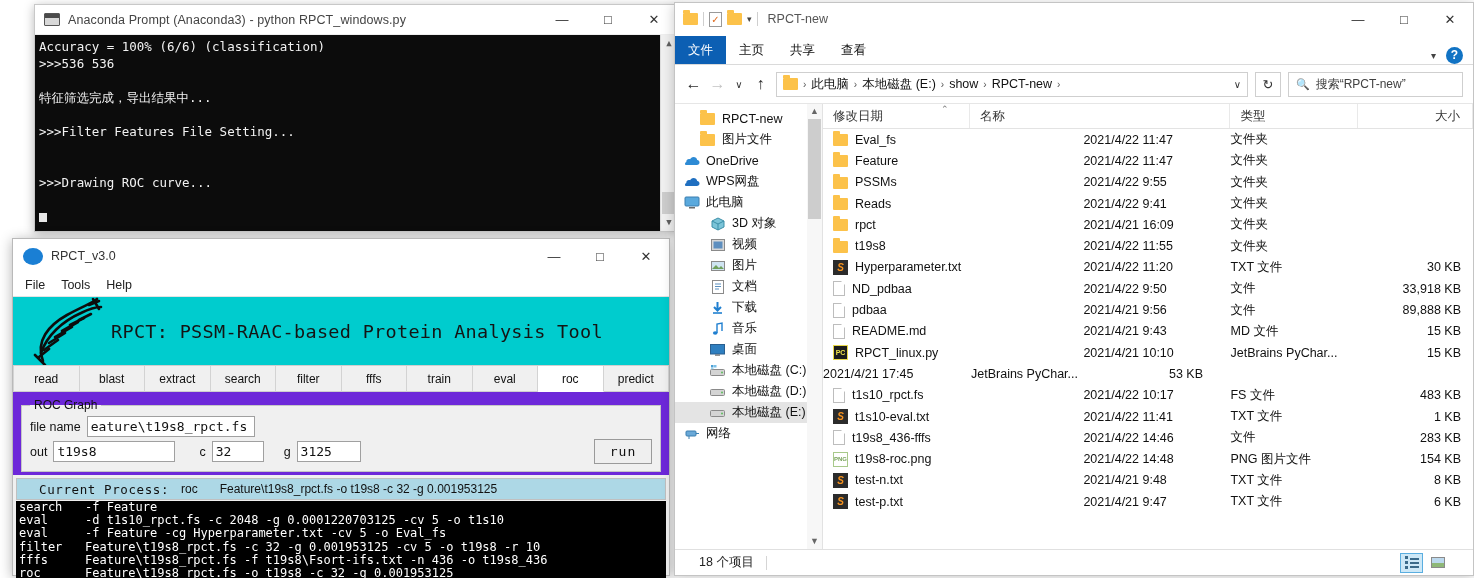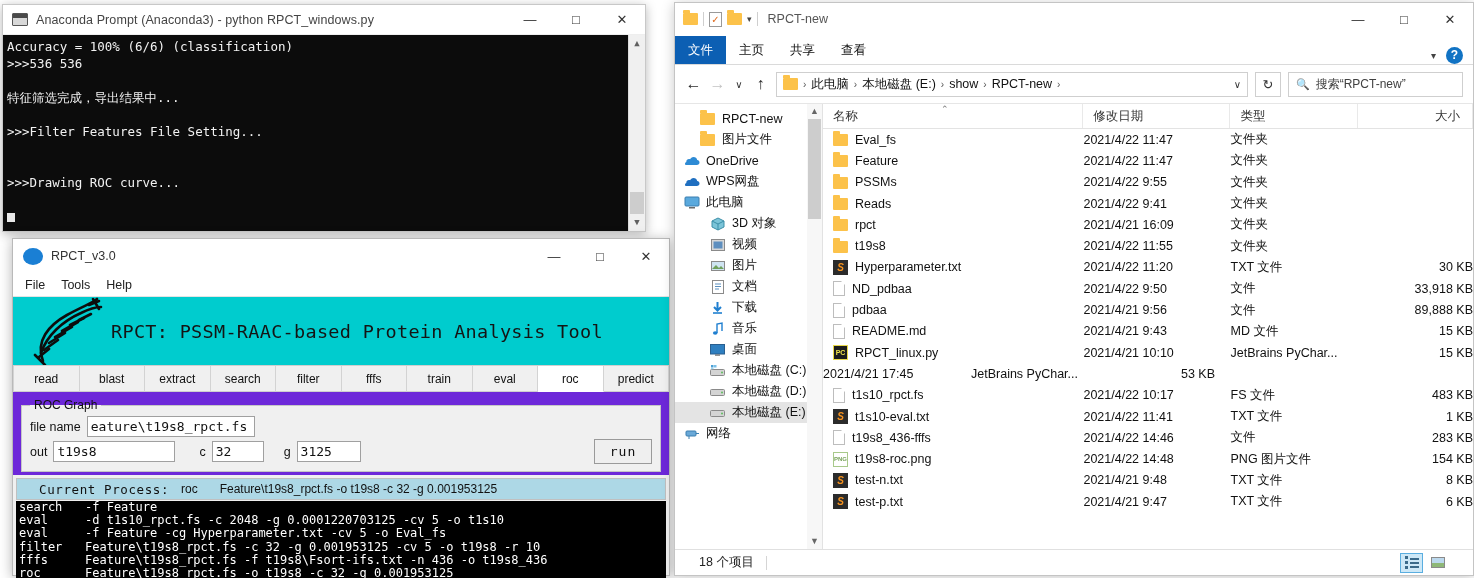--- a/index.html
+++ b/index.html
@@ -14,21 +14,21 @@
 
   
   .win-btn {
     width: 46px; height: 30px;
     display: flex; align-items: center; justify-content: center;
     font-size: 13px; color: #333; cursor: default;
   }
 
   
   #anaconda {
-    position: absolute; left: 2px; top: 4px;
+    position: absolute; left: 34px; top: 4px;
     width: 644px; height: 228px;
     background: #ffffff;
     border: 1px solid #c8c8c8;
     box-shadow: 0 2px 10px rgba(0,0,0,0.28);
   }
   #anaconda .titlebar {
     height: 30px; display: flex; align-items: center;
     background: #ffffff; border-bottom: 1px solid #eee;
   }
   #anaconda .tb-icon {
@@ -247,21 +247,21 @@
   .lhead .sortmark { position: absolute; left: 118px; top: 0px; font-size: 9px; color: #777; }
   .c-name { width: 262px; }
   .c-date { width: 148px; }
   .c-type { width: 128px; }
   .c-size { width: 116px; justify-content: flex-end; padding-right: 12px !important; }
   .rows { flex: 1; overflow: hidden; }
   .frow2 { height: 21.3px; display: flex; align-items: center; font-size: 12.5px; color: #111; }
   .frow2 .cname { width: 262px; display: flex; align-items: center; gap: 7px; padding-left: 10px; }
   .frow2 .cdate { width: 148px; color: #111; }
   .frow2 .ctype { width: 128px; color: #111; }
-  .frow2 .csize { width: 116px; text-align: right; color: #111; }
+  .frow2 .csize { width: 116px; text-align: right; padding-right: 12px; color: #111; }
   .ficon { width: 15px; height: 15px; flex: none; position: relative; }
   .ficon.folder { background: #fcc24a; border-radius: 0 1px 1px 1px; margin-top: 1px; height: 12px; }
   .ficon.folder::before {
     content: ''; position: absolute; left: 0; top: -3px; width: 7px; height: 3px;
     background: #fcc24a; border-radius: 1px 1px 0 0;
   }
   .ficon.doc {
     background: #fff; border: 1px solid #bdbdbd; height: 15px; width: 12px;
   }
   .ficon.doc::after {
@@ -642,22 +642,22 @@
           <div class="arr">▲</div>
           <div class="track">
               <div class="thumb"></div>
             </div>
           <div class="arr">▼</div>
         </div>
       </div>
 
       <div class="filelist">
         <div class="lhead">
+          <div class="hc c-date">修改日期</div>
           <div class="hc c-name">名称</div>
-          <div class="hc c-date">修改日期</div>
           <div class="hc c-type">类型</div>
           <div class="hc c-size">大小</div>
           <div class="sortmark">⌃</div>
         </div>
         <div class="rows">
 
           <div class="frow2">
             <div class="cname">
                 <span class="ficon folder"></span>
                 <span>Eval_fs</span>

